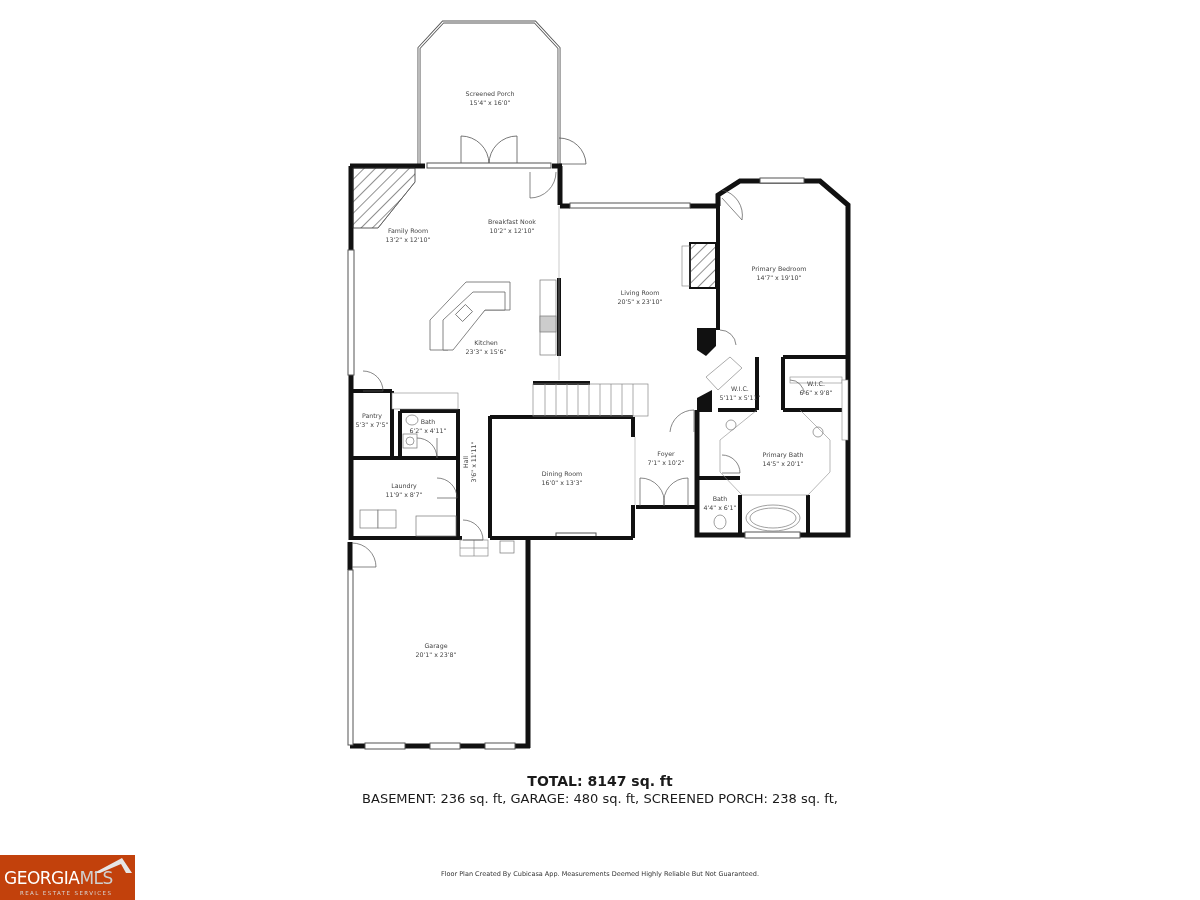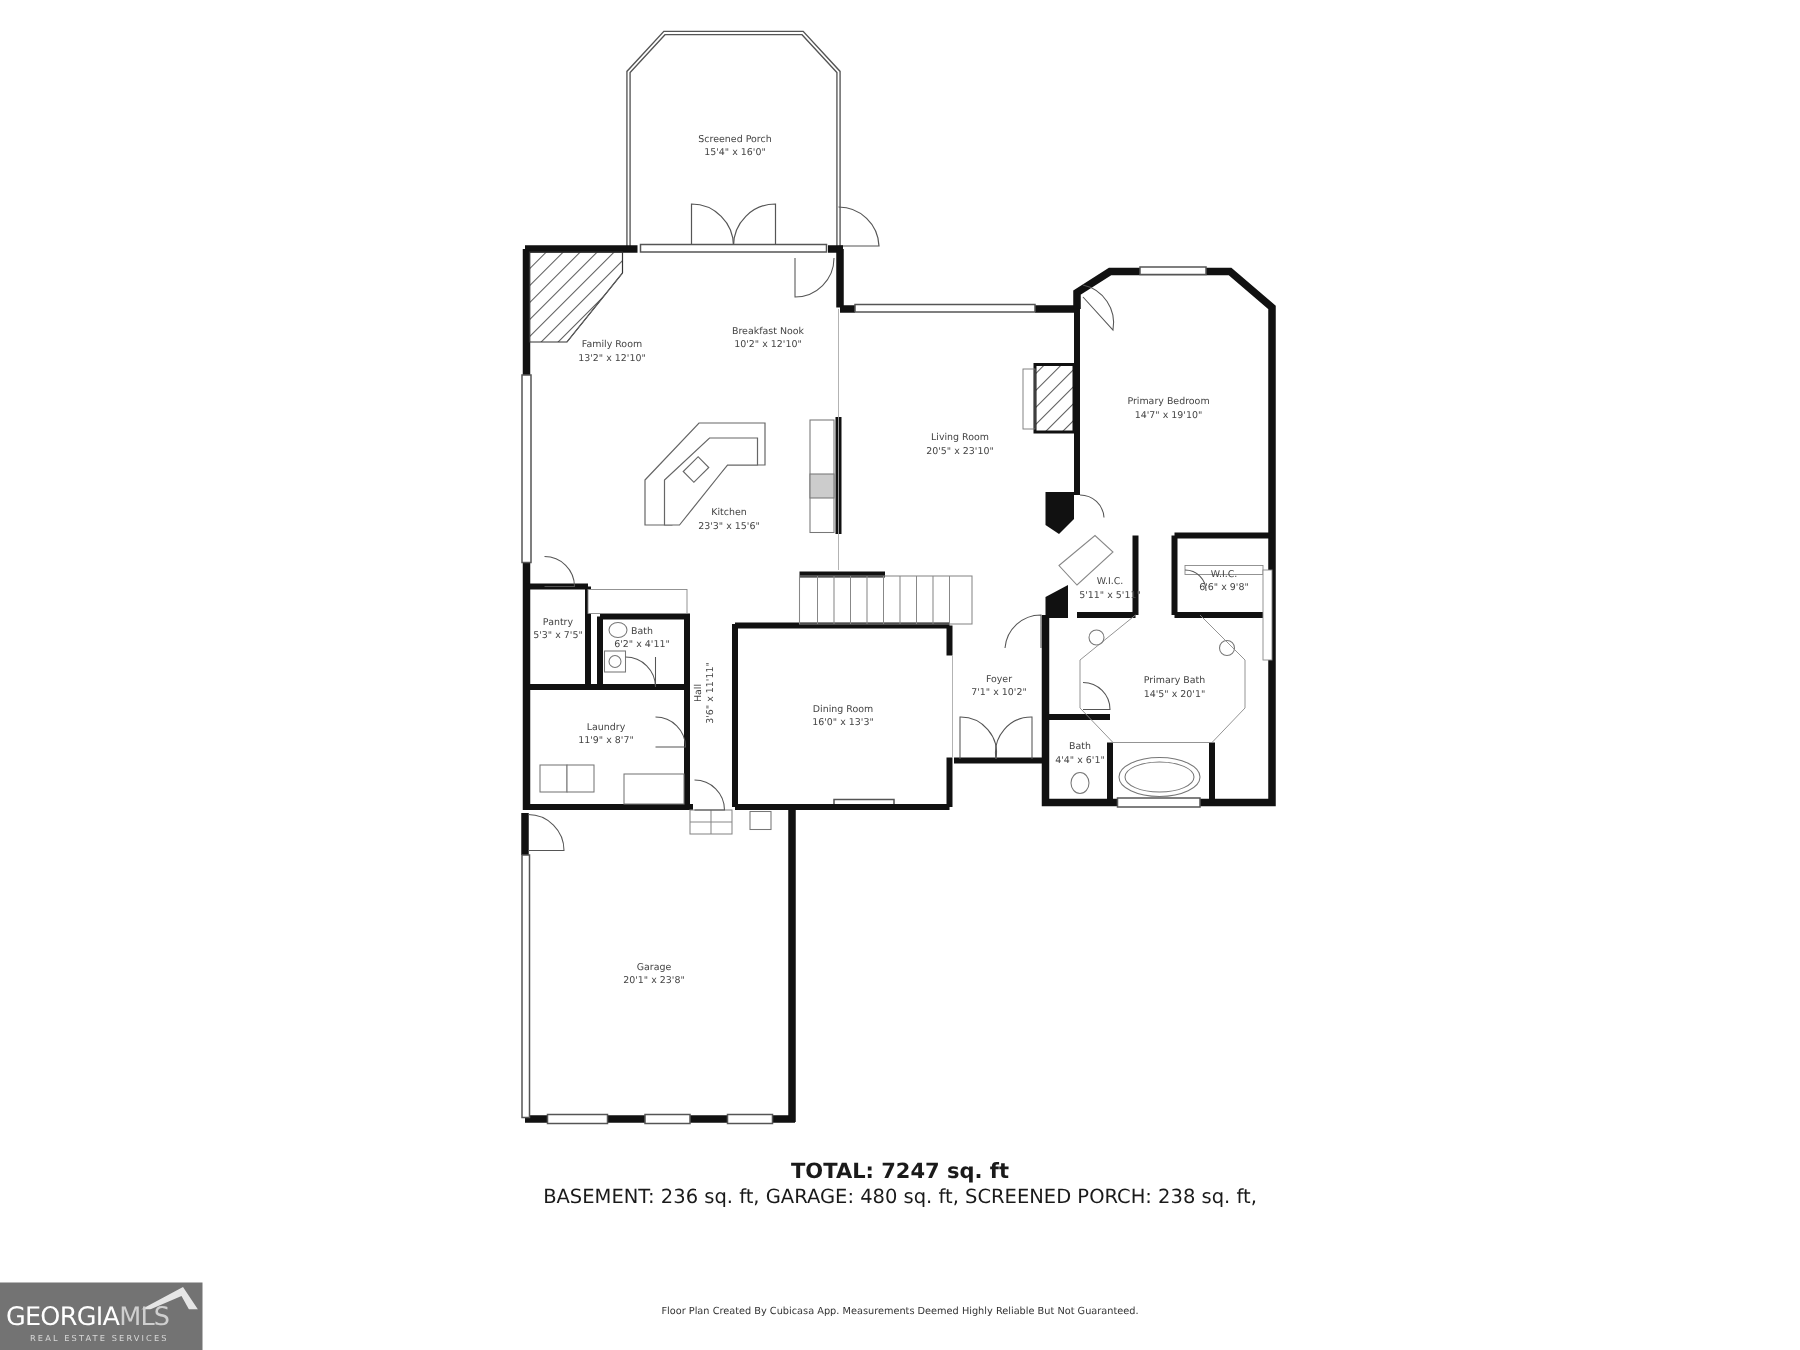--- a/index.html
+++ b/index.html
@@ -12,21 +12,21 @@
   .room-label .dim { display: block; }
   .hall-label { position: absolute; transform: translate(-50%, -50%) rotate(-90deg);
                 font-family: "DejaVu Sans", sans-serif; font-size: 6.3px; line-height: 8px;
                 color: #444; white-space: nowrap; text-align: center; }
   .summary { position: absolute; left: 0; width: 1200px; top: 772px; text-align: center;
              font-family: "DejaVu Sans", sans-serif; color: #1a1a1a; }
   .summary .total { font-weight: bold; font-size: 14px; line-height: 18px; }
   .summary .line { font-size: 13px; line-height: 17px; }
   .disclaimer { position: absolute; left: 0; width: 1200px; top: 870px; text-align: center;
                 font-family: "DejaVu Sans", sans-serif; font-size: 6.5px; color: #333; }
-  .logo { position: absolute; left: 0; top: 855px; width: 135px; height: 45px; background: #737373; }
+  .logo { position: absolute; left: 0; top: 855px; width: 135px; height: 45px; background: #c2410c; }
   .logo .brand { position: absolute; left: 4px; top: 13px; font-family: "DejaVu Sans", sans-serif;
                  font-size: 17px; letter-spacing: -0.5px; color: #ffffff; white-space: nowrap; }
   .logo .brand .mls { color: #cfcfcf; font-weight: normal; }
   .logo .tag { position: absolute; left: 20px; top: 35px; font-family: "DejaVu Sans", sans-serif;
                font-size: 5.5px; letter-spacing: 1.4px; color: #d8d8d8; white-space: nowrap; }
   .logo svg { position: absolute; left: 92px; top: 2px; }
 </style>
 </head>
 <body>
 
@@ -274,21 +274,21 @@
 <div class="room-label" style="left:436px;top:650px;">
   <span>Garage</span>
   <span class="dim">20'1" x 23'8"</span>
 </div>
 <div class="hall-label" style="left:470px;top:462px;">
   <span>Hall</span>
   <span class="dim" style="display:block">3'6" x 11'11"</span>
 </div>
 
 <div class="summary">
-  <div class="total">TOTAL: 7247 sq. ft</div>
+  <div class="total">TOTAL: 8147 sq. ft</div>
   <div class="line">BASEMENT: 236 sq. ft, GARAGE: 480 sq. ft, SCREENED PORCH: 238 sq. ft,</div>
 </div>
 
 <div class="disclaimer">Floor Plan Created By Cubicasa App. Measurements Deemed Highly Reliable But Not Guaranteed.</div>
 
 <div class="logo">
   <svg width="42" height="16" viewBox="0 0 42 16">
     <polygon points="2,16 30,1 40,16 34,16 29,7 8,16" fill="#e6e6e6"></polygon>
   </svg>
   <div class="brand"><span>GEORGIA</span><span class="mls">MLS</span></div>

